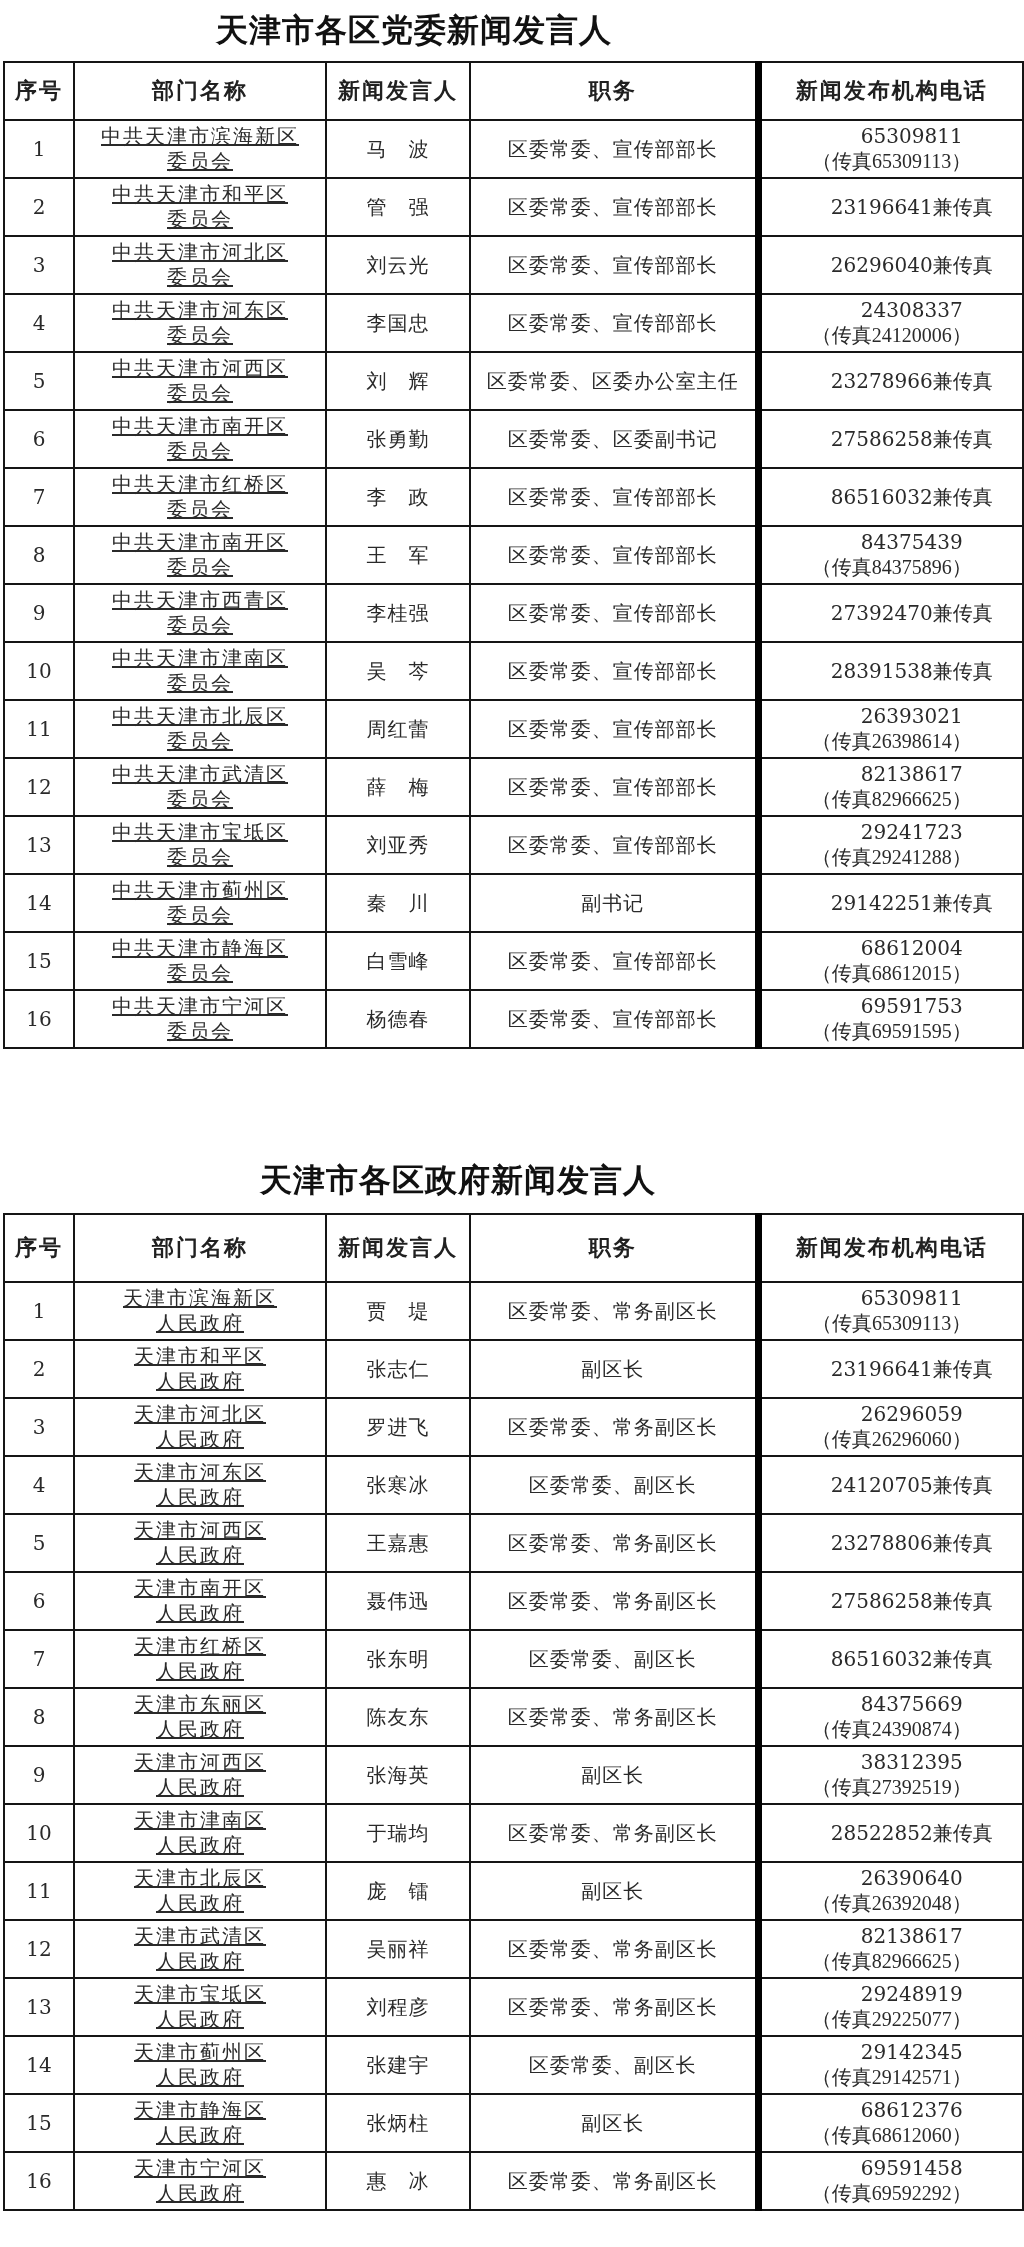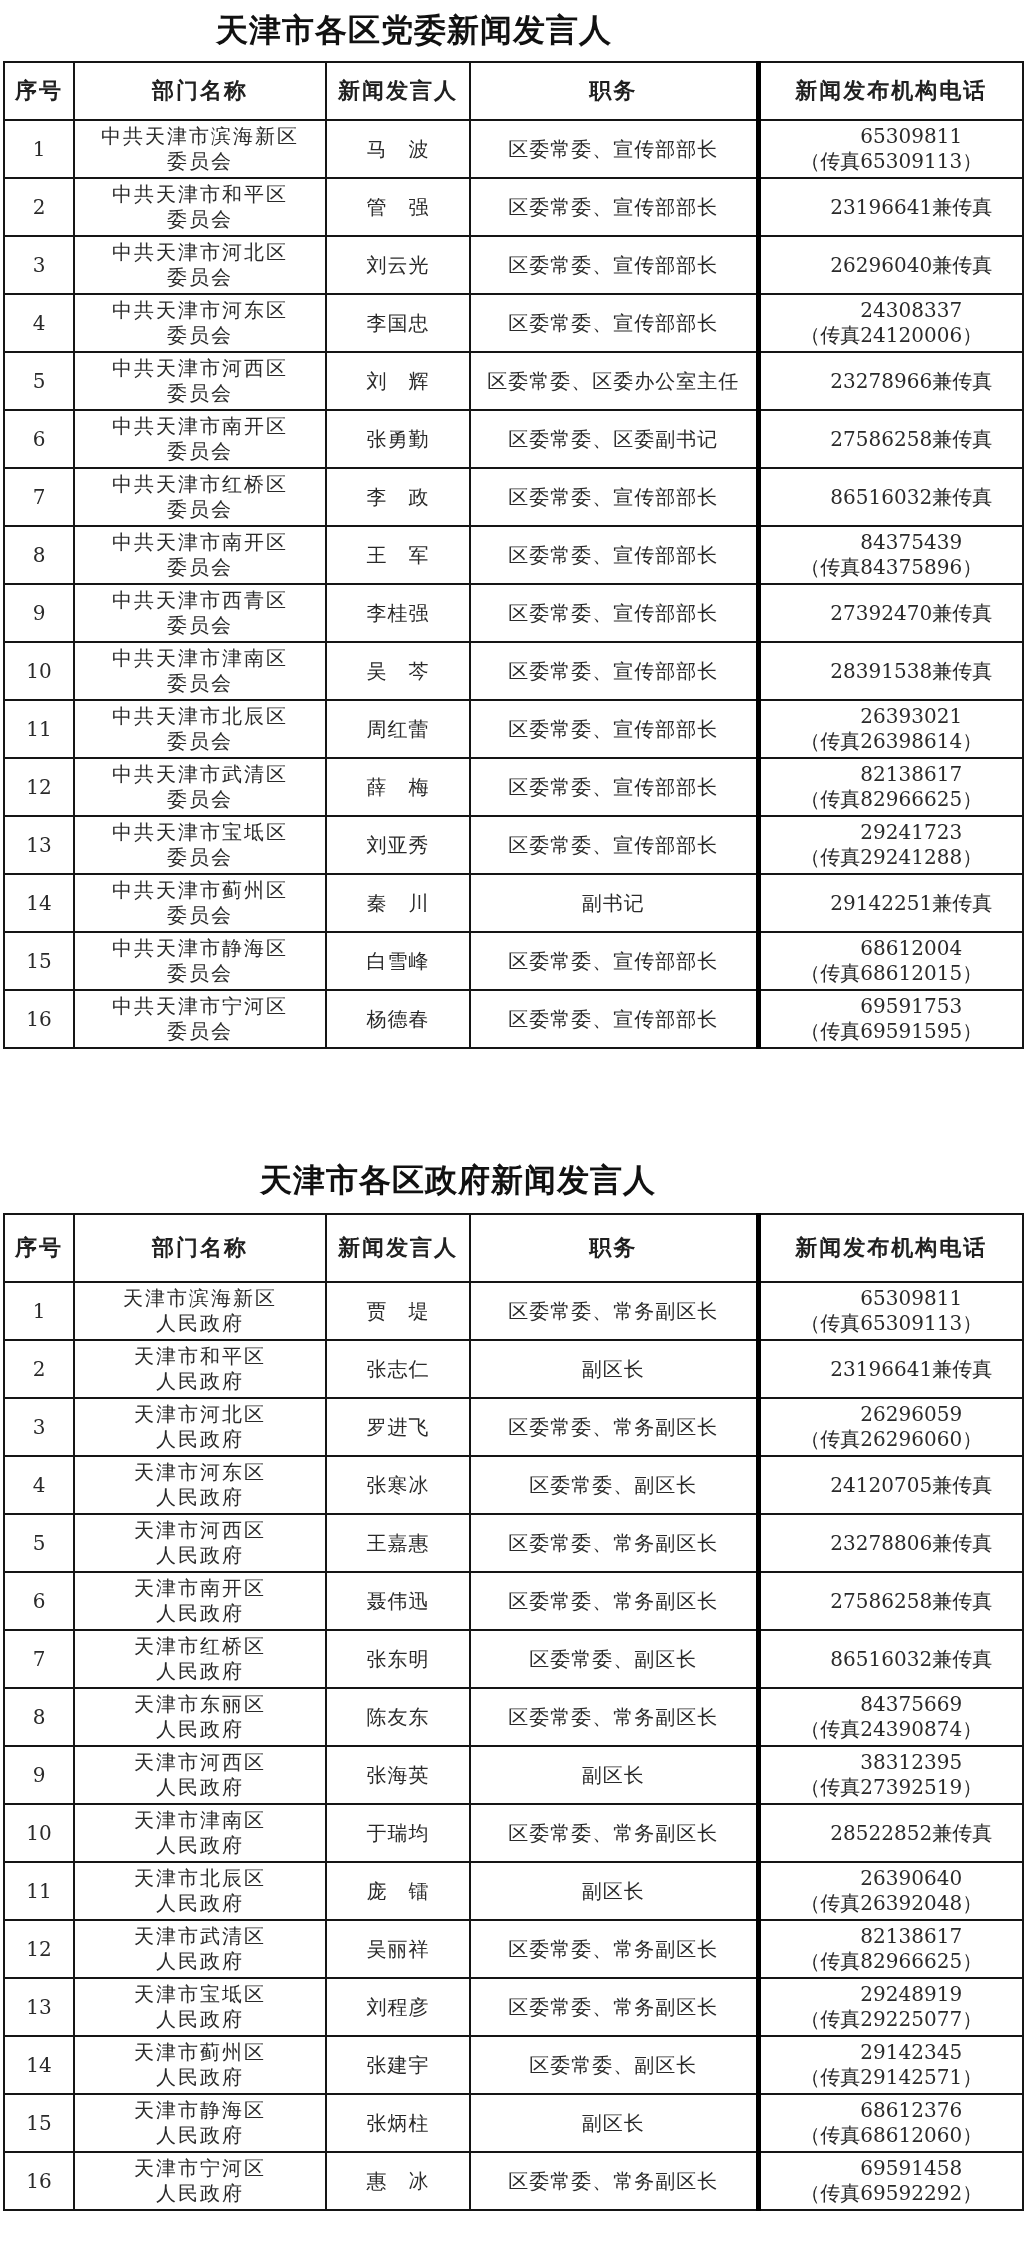--- a/index.html
+++ b/index.html
@@ -48,45 +48,45 @@
 
   table.roster th, table.roster td {
     border: 2px solid #151515;
     text-align: center;
     vertical-align: middle;
     padding: 0;
     overflow: hidden;
     white-space: nowrap;
   }
   table.roster th.col-tel, table.roster td.col-tel {
-    border-left: 5px solid #000000;
+    border-left: 7px solid #000000;
     margin-left: 20px;
   }
   table.roster th {
     height: 56px;
     font-size: 22px;
     font-weight: bold;
     color: #202020;
     letter-spacing: 2px;
   }
   #table-2 th { height: 66px; }
   table.roster td {
     height: 56px;
     font-size: 20px;
     line-height: 25px;
     color: #2a2a2a;
   }
   td.col-idx { font-size: 22px; }
-  td.col-dept { letter-spacing: 2px; }
+  td.col-dept { letter-spacing: 2px; text-decoration: underline; }
   td.col-name { letter-spacing: 1px; }
   td.col-pos { letter-spacing: 1px; }
   td.col-tel { font-size: 20px; }
   .cell-line { display: block; }
   .tel-main { display: block; padding-left: 40px; }
-  .tel-fax { display: block; }
+  .tel-fax { display: block; font-family: Liberation Serif, serif; }
 </style>
 </head>
 <body>
 
 <div id="title-1" class="doc-title">天津市各区党委新闻发言人</div>
 
 <table id="table-1" class="roster">
   <colgroup>
     <col class="c-idx">
       <col class="c-dept">

